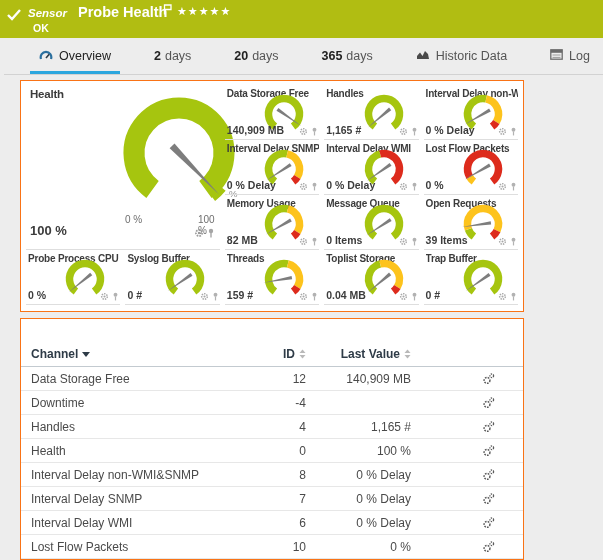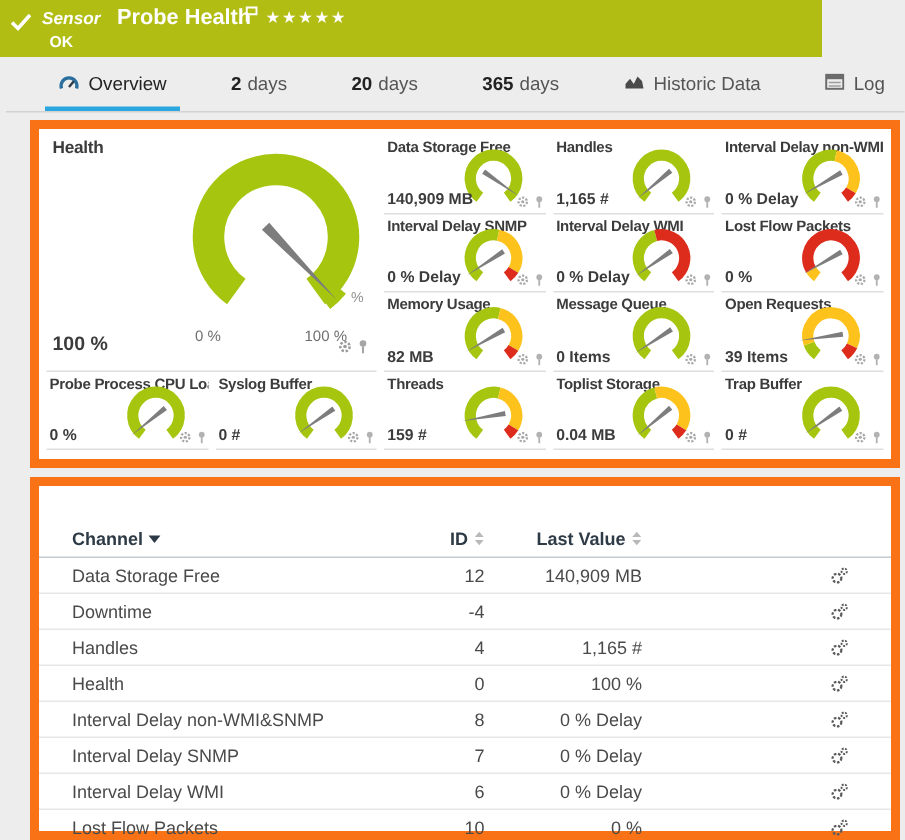--- a/index.html
+++ b/index.html
@@ -2,38 +2,38 @@
 <html><head>
 <meta charset="utf-8">
 <style>
   html,body{margin:0;padding:0}
   body{
     width:603px;height:560px;position:relative;overflow:hidden;
     background:#ededed;font-family:"Liberation Sans",sans-serif;
     -webkit-font-smoothing:antialiased;
   }
   
-  .topbar{position:absolute;left:0;top:0;width:548px;height:38px;background:#b1bd12;color:#fff}
+  .topbar{position:absolute;left:0;top:0;width:603px;height:38px;background:#b1bd12;color:#fff}
   .topbar .check{position:absolute;left:7px;top:9px}
   .topbar .type{position:absolute;left:28px;top:7px;font-size:11.5px;font-style:italic;font-weight:bold}
   .topbar .title{position:absolute;left:78px;top:4px;font-size:14.5px;font-weight:bold}
   .topbar .flag{position:absolute;left:163px;top:4px}
   .topbar .stars{position:absolute;left:177px;top:5px;font-size:11px;letter-spacing:1px;cursor:pointer}
   .topbar .status{position:absolute;left:33px;top:22px;font-size:10.5px;font-weight:bold}
   
   .tabbar{position:absolute;left:4px;top:38px;width:603px;height:37px;box-sizing:border-box;
     border-bottom:1px solid #d2d2d2;display:flex;align-items:stretch;
     justify-content:space-between;padding:0 14px 0 32px}
   .tab{display:flex;align-items:center;gap:6px;font-size:12.5px;color:#555;cursor:pointer;
     padding:0 3px;position:relative;white-space:nowrap}
   .tab b{color:#222;font-weight:bold;margin-right:-2px}
   .tab.active{color:#222}
   .tab.active::after{content:"";position:absolute;left:-6px;right:-6px;bottom:0;height:3px;background:#2ba6de}
   
-  .panel{position:absolute;left:20px;width:580px;background:#fff;border:6px solid #f97316;box-sizing:border-box}
+  .panel{position:absolute;left:20px;width:504px;background:#fff;border:1px solid #f97316;box-sizing:border-box}
   #gauges-panel{top:80px;height:232px}
   #table-panel{top:318px;height:242px}
   
   #gauge-grid{position:absolute;left:5px;right:5px;top:4px;bottom:6px;display:grid;
     grid-template-columns:repeat(5,1fr);grid-template-rows:repeat(4,1fr);column-gap:5px}
   .tile{position:relative;border-bottom:1px solid #dedede;cursor:pointer}
   .tile .tlabel{position:absolute;top:3px;left:2px;right:0;font-size:10px;font-weight:bold;color:#3c3c3c;
     white-space:nowrap;overflow:hidden;letter-spacing:-0.2px}
   .tile svg.gauge{position:absolute;top:9px;right:12px;overflow:visible}
   .tile .tvalue{position:absolute;bottom:3px;left:2px;font-size:10.5px;font-weight:bold;color:#3c3c3c}
@@ -41,21 +41,21 @@
   .big{grid-column:1/3;grid-row:1/4}
   .big .tlabel{font-size:11.5px;top:3px;left:4px}
   .big svg.gauge{position:absolute;left:66px;top:4px;right:auto}
   .big .scale-min{position:absolute;left:99px;top:129px;font-size:10px;color:#6e6e6e}
   .big .scale-max{position:absolute;left:172px;top:129px;font-size:10px;color:#6e6e6e}
   .big .tvalue{font-size:13px;bottom:11px;left:4px}
   .big .unit{position:absolute;left:203px;top:103px;font-size:9.5px;color:#8f8f8f}
   .big .tile-icons{bottom:11px;right:5px}
   
   .trow,.thead{display:grid;grid-template-columns:220px 55px 105px 1fr 70px;align-items:center;
-    padding-left:22px;box-sizing:border-box}
+    padding-left:10px;box-sizing:border-box}
   .thead{margin-top:23px;height:25px;border-bottom:1px solid #c3cad0;font-size:12px;font-weight:bold;color:#2e3b47}
   .thead .hcell{display:flex;align-items:center;gap:4px;cursor:pointer}
   .thead .num{justify-content:flex-end}
   .trow{height:24px;border-bottom:1px solid #e7e7e7;font-size:12px;color:#4a4a4a;cursor:pointer}
   .trow .num{text-align:right}
   .gear-cell{display:flex;justify-content:center}
   .chan{white-space:nowrap;overflow:hidden}
 </style>
 </head>
 <body>

